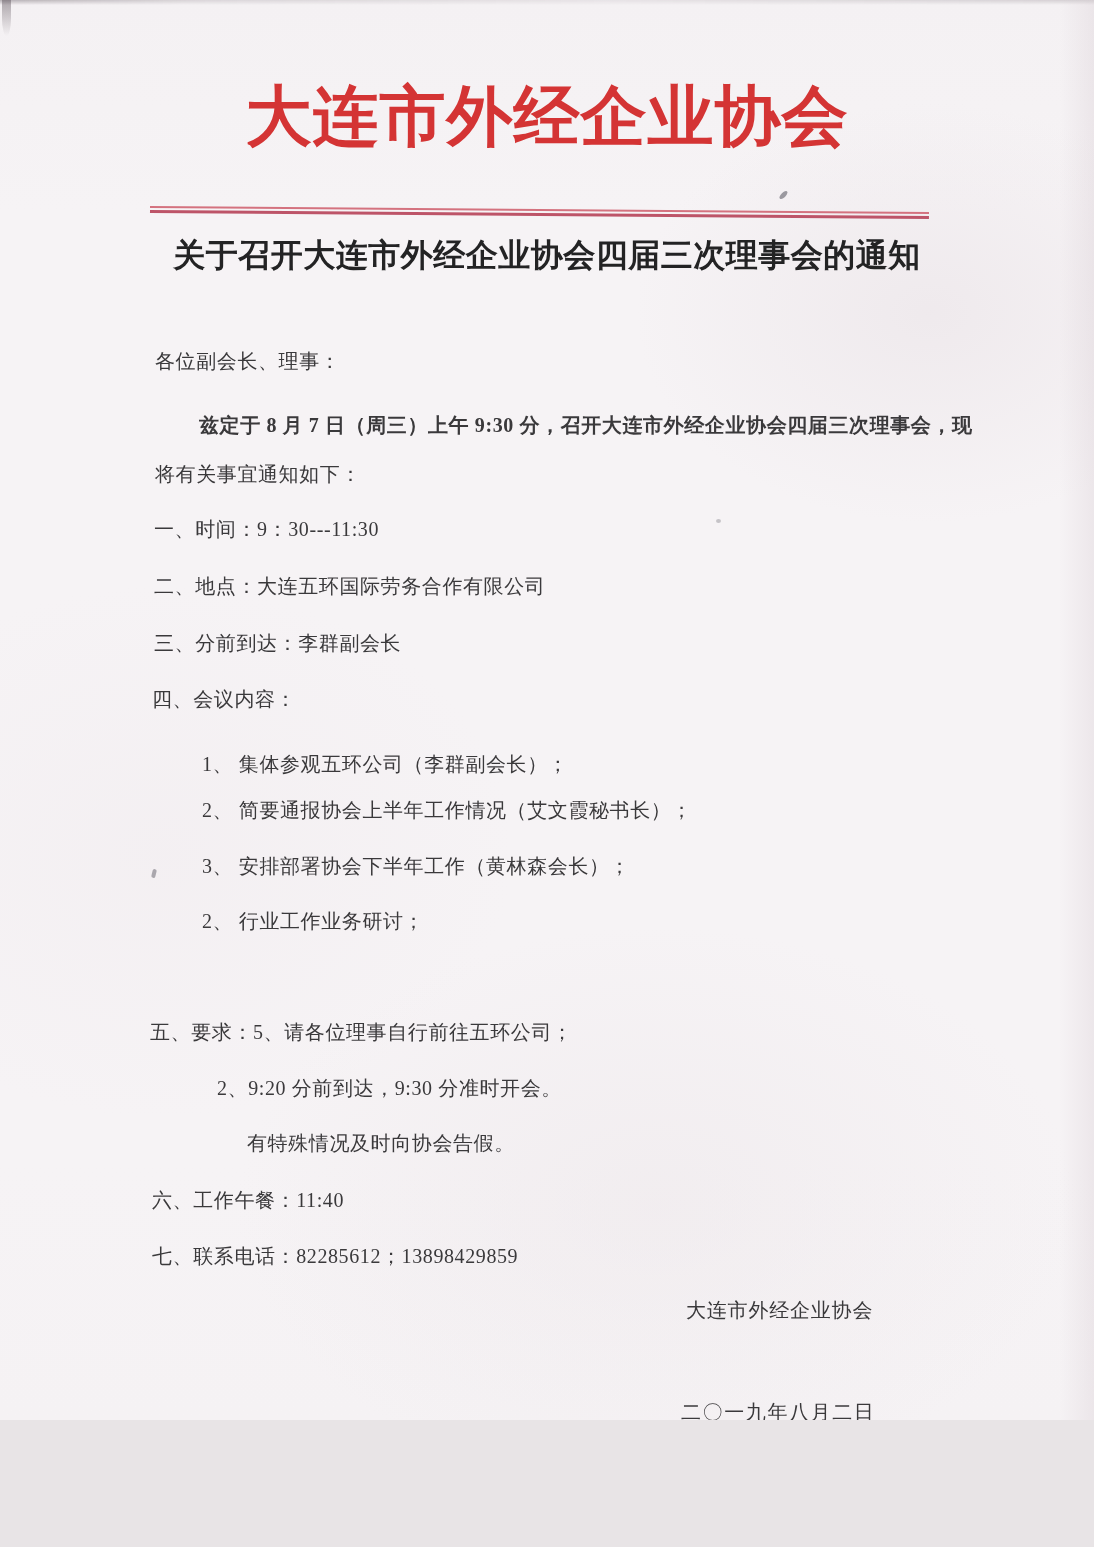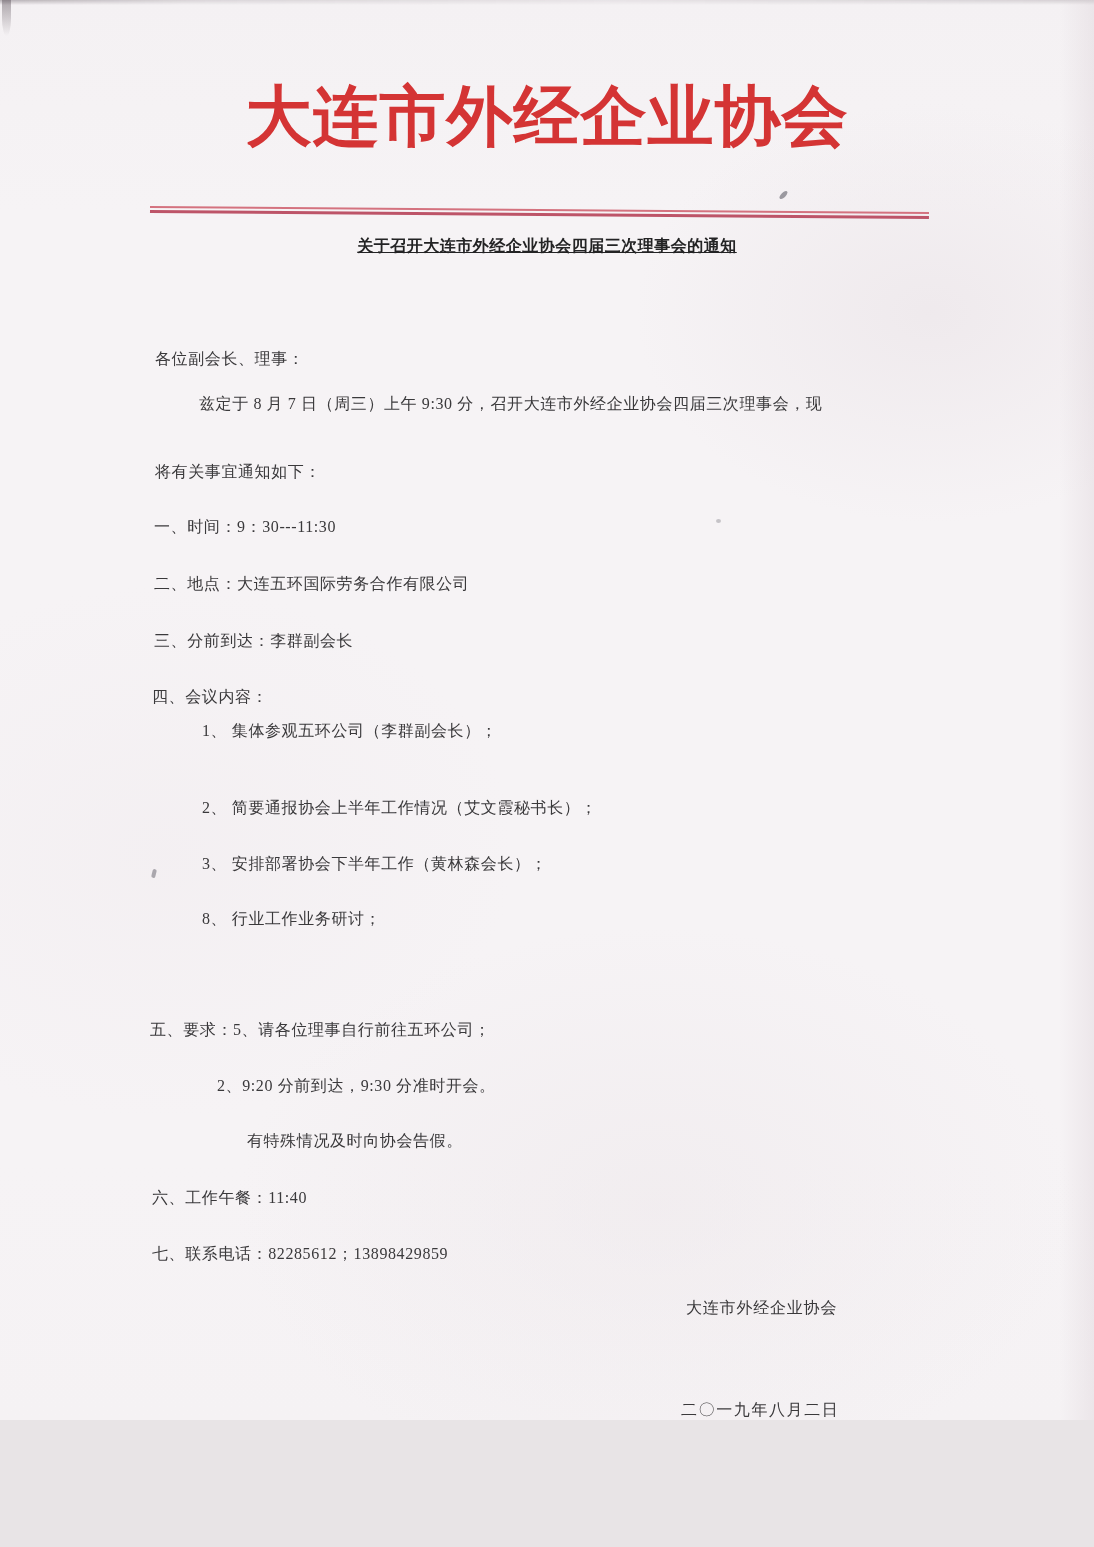--- a/index.html
+++ b/index.html
@@ -60,31 +60,30 @@
     top: 206px; left: 150px; width: 779px; height: 7px;
     border-top: 2px solid var(--rule-red-top);
     border-bottom: 3px solid var(--rule-red-bottom);
     transform: rotate(0.45deg);
     transform-origin: left center;
   }
   .doc-heading {
     position: absolute;
     top: 237px; left: 0; width: 100%;
     text-align: center;
-    font-size: 16px;
+    font-size: 32px;
     line-height: 1.15;
     font-weight: 700;
     letter-spacing: 0.5px;
     color: var(--heading-ink);
     white-space: nowrap;
-    text-decoration: underline;
   }
   .ln {
     position: absolute;
-    font-size: 16px;
+    font-size: 20px;
     line-height: 1.25;
     letter-spacing: 0.6px;
     white-space: nowrap;
     color: var(--ink);
   }
   .sig { letter-spacing: 0.8px; }
   .date { letter-spacing: 1.6px; }
   
   .speck { position: absolute; pointer-events: none; }
   .speck-comma {
@@ -112,32 +111,32 @@
   <div class="scan-right-shade"></div>
 
   <h1 class="org-title">大连市外经企业协会</h1>
 
   <div class="red-rule"></div>
 
   <h2 class="doc-heading">关于召开大连市外经企业协会四届三次理事会的通知</h2>
 
   <div class="ln" style="left:155px; top:349px;">各位副会长、理事：</div>
 
-  <div class="ln" style="left:199px; top:394px;">兹定于 8 月 7 日（周三）上午 9:30 分，召开大连市外经企业协会四届三次理事会，现</div>
+  <div class="ln" style="left:199px; top:413px;font-weight:bold;">兹定于 8 月 7 日（周三）上午 9:30 分，召开大连市外经企业协会四届三次理事会，现</div>
   <div class="ln" style="left:155px; top:462px;">将有关事宜通知如下：</div>
 
   <div class="ln" style="left:154px; top:517px;">一、时间：9：30---11:30</div>
   <div class="ln" style="left:154px; top:574px;">二、地点：大连五环国际劳务合作有限公司</div>
   <div class="ln" style="left:154px; top:631px;">三、分前到达：李群副会长</div>
   <div class="ln" style="left:152px; top:687px;text-align:center;">四、会议内容：</div>
 
-  <div class="ln" style="left:202px; top:721px;">1、 集体参观五环公司（李群副会长）；</div>
+  <div class="ln" style="left:202px; top:752px;">1、 集体参观五环公司（李群副会长）；</div>
   <div class="ln" style="left:202px; top:798px;">2、 简要通报协会上半年工作情况（艾文霞秘书长）；</div>
   <div class="ln" style="left:202px; top:854px;">3、 安排部署协会下半年工作（黄林森会长）；</div>
-  <div class="ln" style="left:202px; top:909px;">8、 行业工作业务研讨；</div>
+  <div class="ln" style="left:202px; top:909px;">2、 行业工作业务研讨；</div>
 
   <div class="ln" style="left:150px; top:1020px;">五、要求：5、请各位理事自行前往五环公司；</div>
   <div class="ln" style="left:217px; top:1076px;">2、9:20 分前到达，9:30 分准时开会。</div>
   <div class="ln" style="left:247px; top:1131px;">有特殊情况及时向协会告假。</div>
 
   <div class="ln" style="left:152px; top:1188px;">六、工作午餐：11:40</div>
   <div class="ln" style="left:152px; top:1244px;">七、联系电话：82285612；13898429859</div>
 
   <div class="ln sig" style="left:686px; top:1298px;">大连市外经企业协会</div>
   <div class="ln date" style="left:681px; top:1400px;text-align:center;">二〇一九年八月二日</div>

